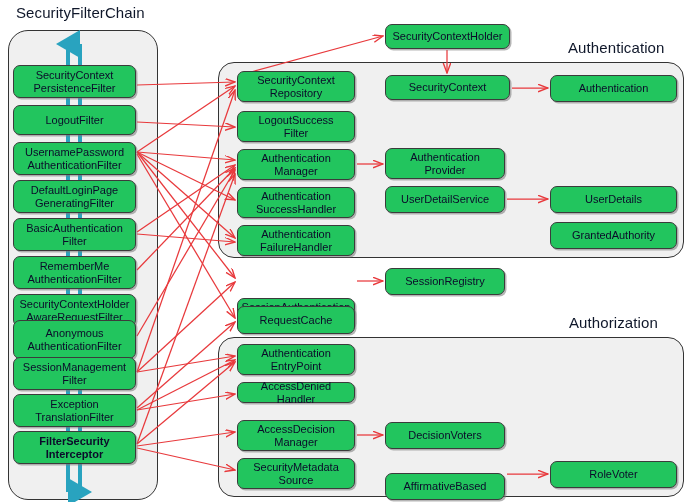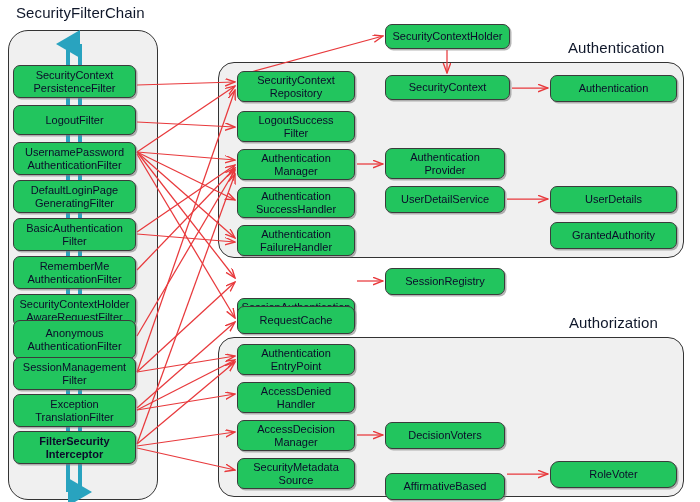--- a/index.html
+++ b/index.html
@@ -161,33 +161,33 @@
 Manager</div>
       <div class="node" style="left: 237px; top: 187px; width: 118px; height: 31px;">Authentication
 SuccessHandler</div>
       <div class="node" style="left: 237px; top: 225px; width: 118px; height: 31px;">Authentication
 FailureHandler</div>
       <div class="node" style="left: 237px; top: 266px; width: 118px; height: 31px; margin-top: 32px;">SessionAuthentication
 Strategy</div>
       <div class="node" style="left: 237px; top: 306px; width: 118px; height: 28px;">RequestCache</div>
       <div class="node" style="left: 237px; top: 344px; width: 118px; height: 31px;">Authentication
 EntryPoint</div>
-      <div class="node" style="left: 237px; top: 382px; width: 118px; height: 31px;">AccessDenied
+      <div class="node" style="left: 237px; top: 382px; width: 118px; height: 21px;">AccessDenied
 Handler</div>
       <div class="node" style="left: 237px; top: 420px; width: 118px; height: 31px;">AccessDecision
 Manager</div>
       <div class="node" style="left: 237px; top: 458px; width: 118px; height: 31px;">SecurityMetadata
 Source</div>
       <div class="node" style="left: 385px; top: 24px; width: 125px; height: 25px;">SecurityContextHolder</div>
       <div class="node" style="left: 385px; top: 75px; width: 125px; height: 25px;">SecurityContext</div>
       <div class="node" style="left: 385px; top: 148px; width: 120px; height: 31px;">Authentication
 Provider</div>
       <div class="node" style="left: 385px; top: 186px; width: 120px; height: 27px;">UserDetailService</div>
       <div class="node" style="left: 385px; top: 268px; width: 120px; height: 27px;">SessionRegistry</div>
       <div class="node" style="left: 385px; top: 422px; width: 120px; height: 27px;">DecisionVoters</div>
       <div class="node" style="left: 385px; top: 473px; width: 120px; height: 27px;">AffirmativeBased</div>
       <div class="node" style="left: 550px; top: 75px; width: 127px; height: 27px;">Authentication</div>
       <div class="node" style="left: 550px; top: 186px; width: 127px; height: 27px;">UserDetails</div>
       <div class="node" style="left: 550px; top: 222px; width: 127px; height: 27px;">GrantedAuthority</div>
-      <div class="node" style="left: 550px; top: 461px; width: 127px; height: 27px; border-radius: 9px;">RoleVoter</div>
+      <div class="node" style="left: 550px; top: 461px; width: 127px; height: 27px;">RoleVoter</div>
     </div>
 
 </div>
 
 </body></html>

